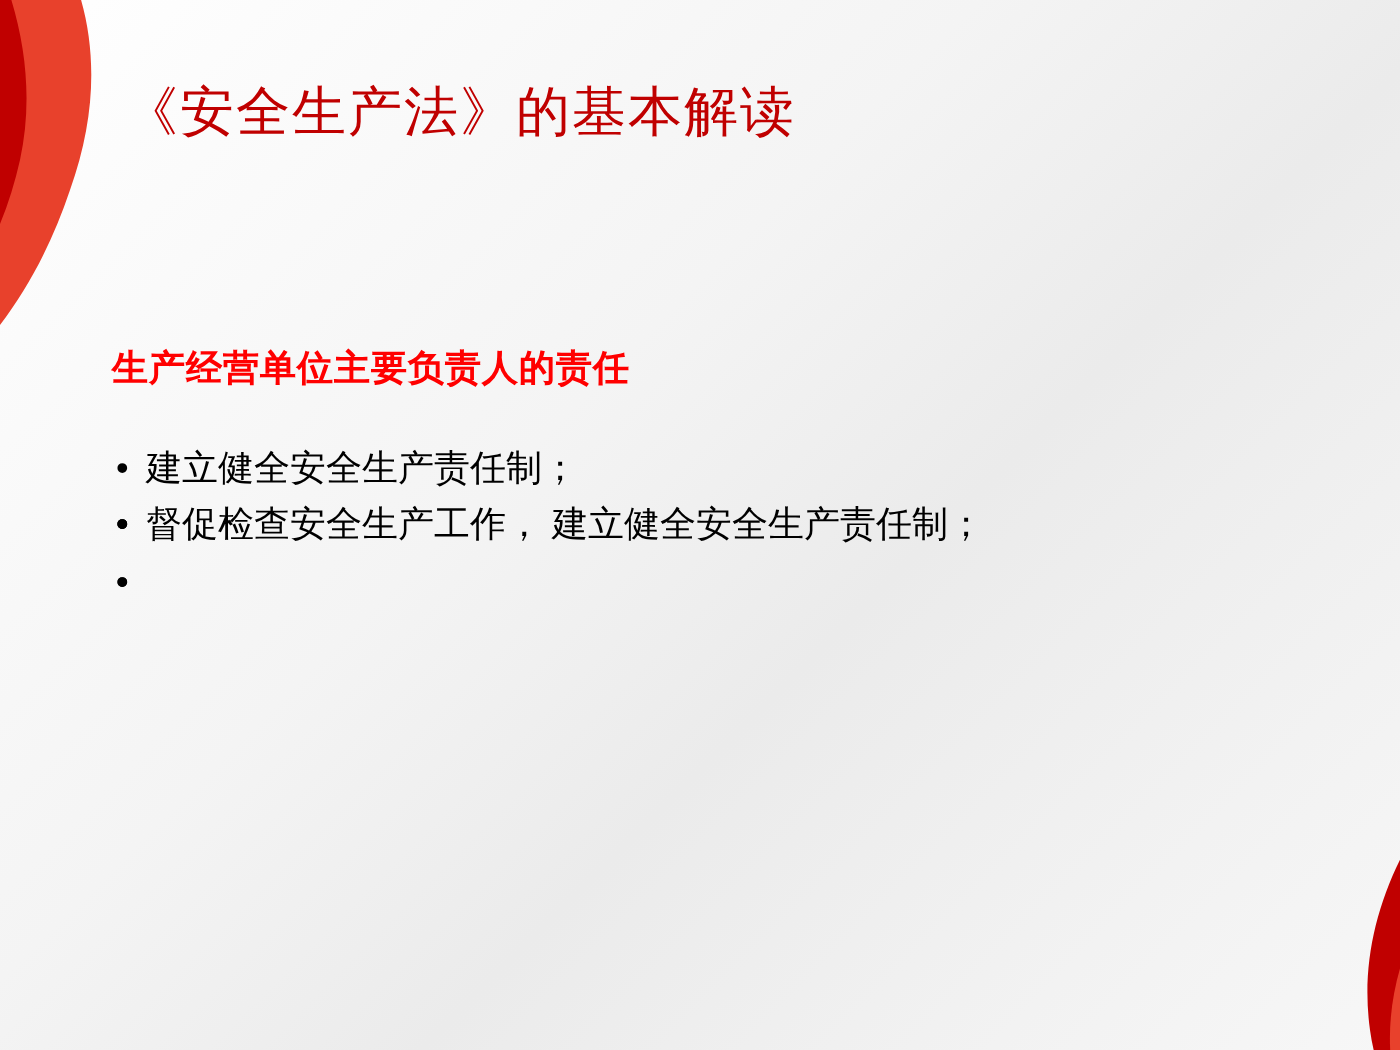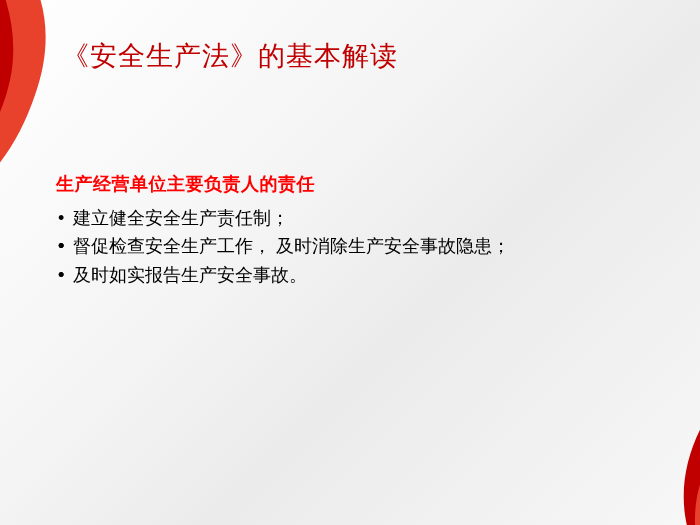--- a/index.html
+++ b/index.html
@@ -48,21 +48,21 @@
   .content {
     position: absolute;
     left: 56px;
     top: 172px;
     width: 600px;
   }
   .subhead {
     font-size: 18px;
     font-weight: bold;
     color: #ff0000;
-    margin: 0 0 8px 0;
+    margin: 0 0 24px 0;
     letter-spacing: 0.5px;
   }
   ul.bullets {
     list-style: none;
     margin: 0;
     padding: 0;
   }
   ul.bullets li {
     position: relative;
     font-size: 18px;
@@ -98,19 +98,19 @@
   </svg>
 
   <div class="title">《安全生产法》的基本解读</div>
 
   <div class="content">
     <div class="subhead">生产经营单位主要负责人的责任</div>
     <ul class="bullets">
       <li><span class="dot">•</span><span>建立健全安全生产责任制；</span></li>
       <li><span class="dot">•</span></li>
       <li><span class="dot">•</span></li>
-      <li><span class="dot">•</span><span>督促检查安全生产工作， 及时消除生产安全事故隐患；</span></li>
+      <li><span class="dot">•</span><span>督促检查安全生产工作， 建立健全安全生产责任制；</span></li>
       <li><span class="dot">•</span></li>
-      <li><span class="dot">•</span><span>及时如实报告生产安全事故。</span></li>
+      <li><span class="dot">•</span></li>
     </ul>
   </div>
 
 </div>
 
 </body></html>

